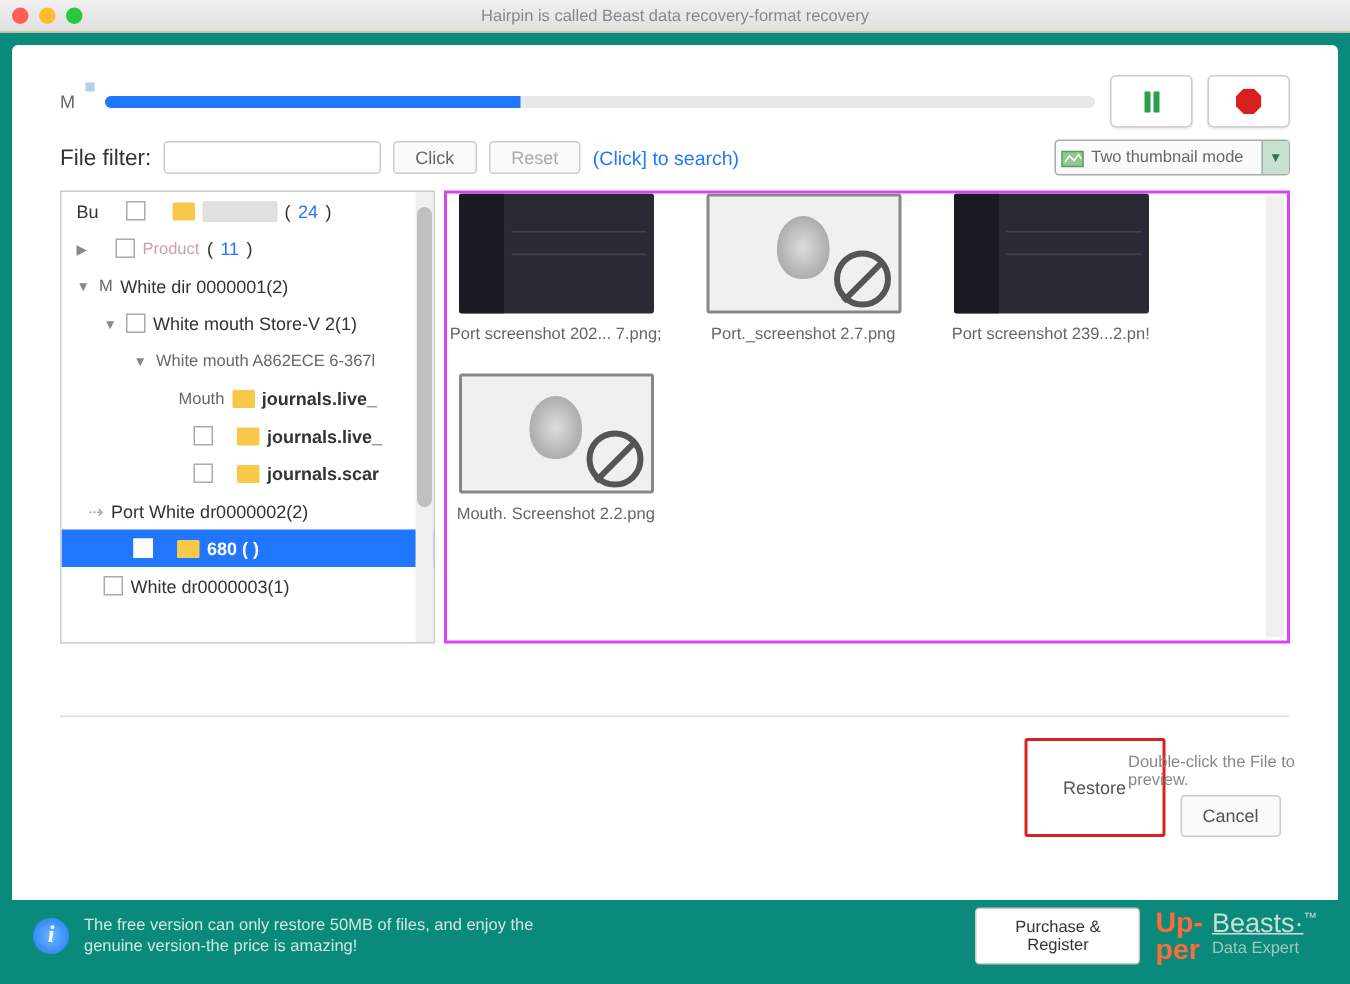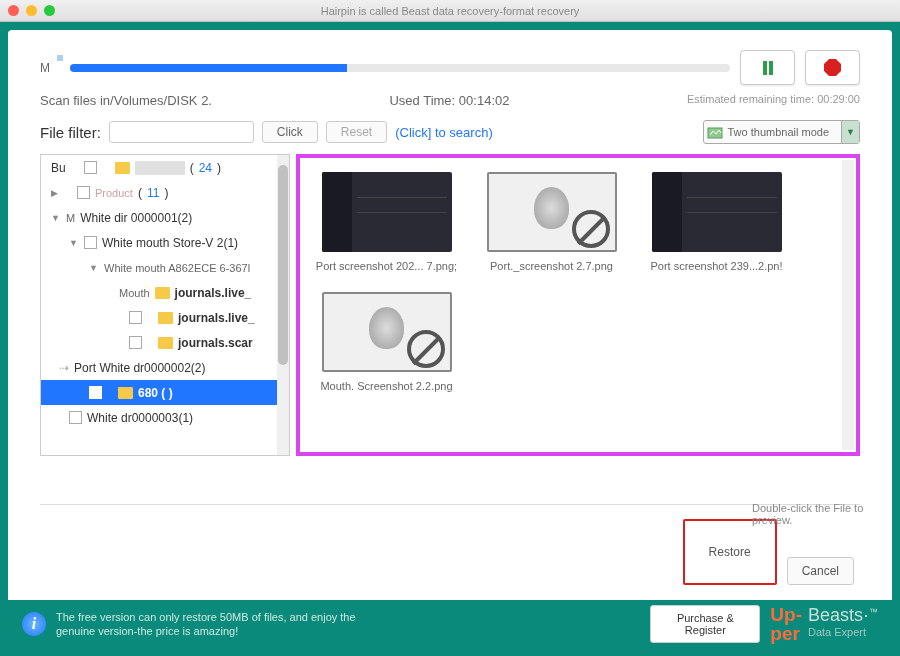--- a/index.html
+++ b/index.html
@@ -45,21 +45,21 @@
 .tree-item .arrow { width: 10px; color: #888; font-size: 9px; }
 .tree-item .cb { width: 13px; height: 13px; border: 1px solid #aaa; background: #fff; }
 .tree-item.sel .cb { border-color: #fff; }
 .folder-ico { width: 15px; height: 12px; background: #f7c948; border-radius: 1px; position: relative; }
 .folder-ico.gr { background: #e0e0e0; }
 .tree-item .count { color: #2176ff; }
 .tree-item .count2 { color: #333; }
 .tree-item .faded { color: #d0a0a0; font-size: 11px; }
 .tree-item .normal { color: #333; font-size: 12px; }
 .tree-item .small { color: #666; font-size: 11px; }
-.thumbs { flex: 1; border: 4px solid #d946ef; background: #fff; padding: 14px; position: relative; overflow: hidden; }
+.thumbs { flex: 1; border: 2px solid #d946ef; background: #fff; position: relative; overflow: hidden; }
 .thumbs-scroll { position: absolute; right: 2px; top: 2px; width: 12px; height: calc(100% - 4px); background: #f0f0f0; }
 .thumb-grid { display: flex; flex-wrap: wrap; gap: 20px; }
 .thumb-item { width: 145px; display: flex; flex-direction: column; align-items: center; gap: 8px; }
 .thumb-img { width: 130px; height: 80px; background: #2a2a35; border-radius: 2px; position: relative; overflow: hidden; }
 .thumb-img.bord { border: 2px solid #888; background: #f0f0f0; }
 .thumb-img .dark-left { position: absolute; left: 0; top: 0; width: 30px; height: 100%; background: #1a1a22; }
 .thumb-img .lines { position: absolute; left: 35px; top: 15px; right: 5px; bottom: 5px; }
 .thumb-img .lines::before, .thumb-img .lines::after { content: ""; position: absolute; left: 0; right: 0; height: 1px; background: #444; }
 .thumb-img .lines::before { top: 10px; }
 .thumb-img .lines::after { top: 25px; }
@@ -73,21 +73,21 @@
 .btnrow { display: flex; justify-content: flex-end; gap: 10px; padding-right: 6px; }
 .restorebtn { padding: 6px 24px; border: 2px solid #d92020; background: #fff; font-size: 12px; color: #555; border-radius: 2px; }
 .cancelbtn { padding: 6px 14px; border: 1px solid #ccc; background: #fafafa; font-size: 12px; color: #555; border-radius: 3px; margin-top: 38px; }
 .footer { position: absolute; left: 8px; right: 8px; bottom: 8px; height: 48px; background: #0a8a7a; display: flex; align-items: center; padding: 0 14px; gap: 10px; }
 .info-ico { width: 24px; height: 24px; border-radius: 50%; background: radial-gradient(#6bb8ff, #2176ff); color: #fff; display: flex; align-items: center; justify-content: center; font-weight: bold; font-style: italic; font-family: serif; }
 .footer-text { font-size: 11px; color: #d0e8e4; width: 320px; line-height: 1.3; }
 .footer-spacer { flex: 1; }
 .purchbtn { padding: 6px 12px; background: #fff; font-size: 11px; color: #333; border-radius: 3px; border: 1px solid #ccc; width: 110px; }
 .brand { display: flex; align-items: baseline; gap: 6px; }
 .brand-up { color: #ff6a3a; font-size: 19px; font-weight: bold; line-height: 0.95; }
-.brand-beast { color: #c9dfdb; font-size: 18px; }
+.brand-beast { color: #c9dfdb; font-size: 18px; text-decoration: underline; }
 .brand-tm { color: #c9dfdb; font-size: 9px; vertical-align: super; }
 .brand-sub { color: #a0c8c0; font-size: 11px; }
 </style>
 </head>
 <body>
 
 <div class="window">
   <div class="titlebar">
     <div class="traffic">
       <span class="t-red"></span>
@@ -109,31 +109,20 @@
           <div class="pause-ico">
               <span></span>
               <span></span>
             </div>
         </div>
         <div class="ctrlbtn">
           <div class="stop-ico"></div>
         </div>
       </div>
 
-      <div class="inforow">
-        <span>Scan files in/Volumes/DISK 2.</span>
-        <span>
-          <span>Used Time:</span>
-          <span>00:14:02</span>
-        </span>
-        <span class="est">
-          <span>Estimated remaining time:</span>
-          <span>00:29:00</span>
-        </span>
-      </div>
 
       <div class="filterrow">
         <span class="filterlbl">File filter:</span>
         <input class="filterinput" value="" style="">
         <button class="searchbtn">Click</button>
         <button class="resetbtn">Reset</button>
         <span class="clicksearch">(Click] to search)</span>
         <div class="spacer"></div>
         <div class="thumbmode">
           <div class="icon">

